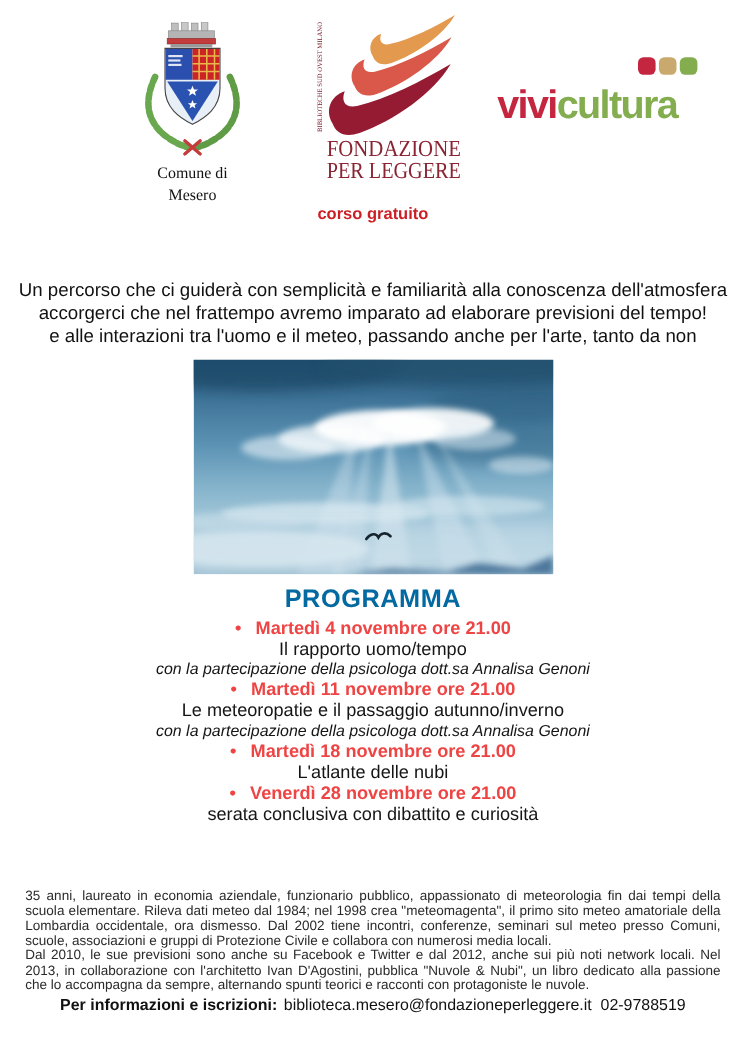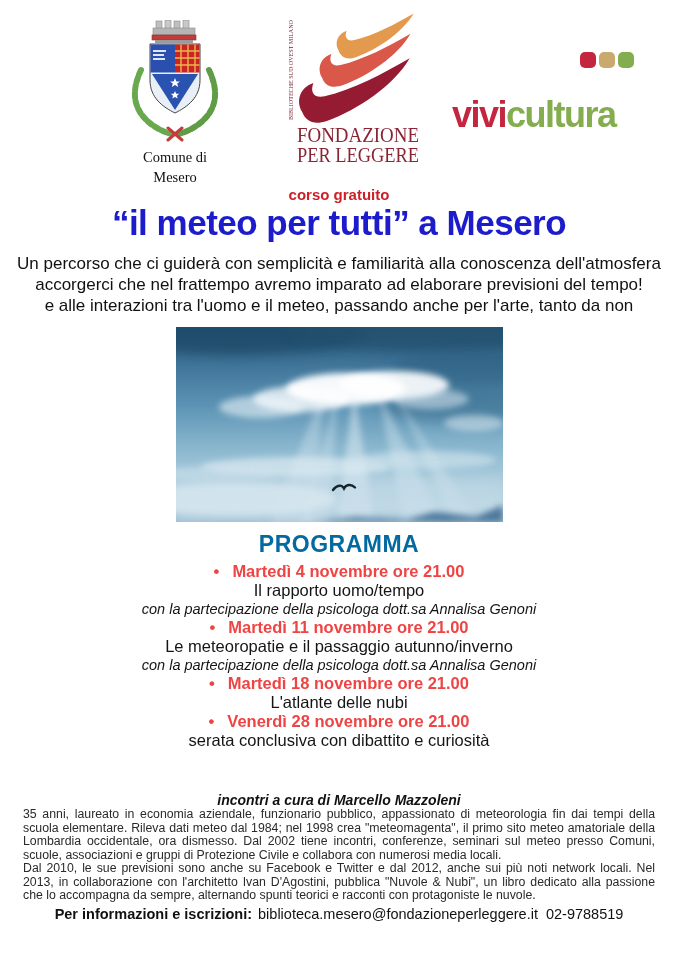--- a/index.html
+++ b/index.html
@@ -22,21 +22,21 @@
   .fondazione { position:absolute; left:283px; top:6px; width:142px; }
 
   .vivicultura { position:absolute; left:450px; top:48px; width:210px; height:92px; }
   .vivi-squares { position:absolute; top:4px; left:130px; display:flex; gap:3px; }
   .vivi-squares span { width:16px; height:16px; border-radius:5px; display:block; }
   .sq-red   { background:#c42640; }
   .sq-tan   { background:#c9a96e; }
   .sq-green { background:#83ad4e; }
   .vivi-text {
     position:absolute; top:26px; left:2px;
-    font-size:36px; font-weight:bold; letter-spacing:-1.5px; white-space:nowrap;margin-top:20px;
+    font-size:36px; font-weight:bold; letter-spacing:-1.5px; white-space:nowrap;
   }
   .vivi-red   { color:#c42640; }
   .vivi-green { color:#83ad4e; }
 
   
   .kicker {
     position:absolute; top:186px; width:100%; text-align:center;
     color:#cc1f26; font-weight:bold; font-size:15px;
   }
   .title {
@@ -142,21 +142,20 @@
       <div class="vivi-squares">
         <span class="sq-red"></span>
         <span class="sq-tan"></span>
         <span class="sq-green"></span>
       </div>
       <div class="vivi-text"><span class="vivi-red">vivi</span><span class="vivi-green">cultura</span></div>
     </div>
   </div>
 
   <div class="kicker">corso gratuito</div>
-  <div class="title">“il meteo per tutti” a Mesero</div>
   <div class="intro">
     <div>Un percorso che ci guiderà con semplicità e familiarità alla conoscenza dell'atmosfera</div>
     <div>accorgerci che nel frattempo avremo imparato ad elaborare previsioni del tempo!</div>
     <div>e alle interazioni tra l'uomo e il meteo, passando anche per l'arte, tanto da non</div>
   </div>
 
   <svg class="photo" viewBox="0 0 327 195" preserveAspectRatio="none">
     <defs>
       <linearGradient id="sky" x1="0" y1="0" x2="0" y2="1">
         <stop offset="0" stop-color="#2b5a7c"></stop>
@@ -229,21 +228,20 @@
     </div>
 
 
     <div class="prog-item">
       <div class="prog-date"><span class="bullet">•</span><span>Venerdì 28 novembre ore 21.00</span></div>
       <div class="prog-topic">serata conclusiva con dibattito e curiosità</div>
     </div>
 
   </div>
 
-  <div class="curator">incontri a cura di Marcello Mazzoleni</div>
 
   <div class="bio">
     <p>35 anni, laureato in economia aziendale, funzionario pubblico, appassionato di meteorologia fin dai tempi della scuola elementare. Rileva dati meteo dal 1984; nel 1998 crea "meteomagenta", il primo sito meteo amatoriale della Lombardia occidentale, ora dismesso. Dal 2002 tiene incontri, conferenze, seminari sul meteo presso Comuni, scuole, associazioni e gruppi di Protezione Civile e collabora con numerosi media locali.</p>
     <p>Dal 2010, le sue previsioni sono anche su Facebook e Twitter e dal 2012, anche sui più noti network locali. Nel 2013, in collaborazione con l'architetto Ivan D'Agostini, pubblica "Nuvole &amp; Nubi", un libro dedicato alla passione che lo accompagna da sempre, alternando spunti teorici e racconti con protagoniste le nuvole.</p>
   </div>
 
   <div class="footer">
     <span class="label">Per informazioni e iscrizioni:</span><span class="email">biblioteca.mesero@fondazioneperleggere.it</span><span class="phone">02-9788519</span>
   </div>
 

